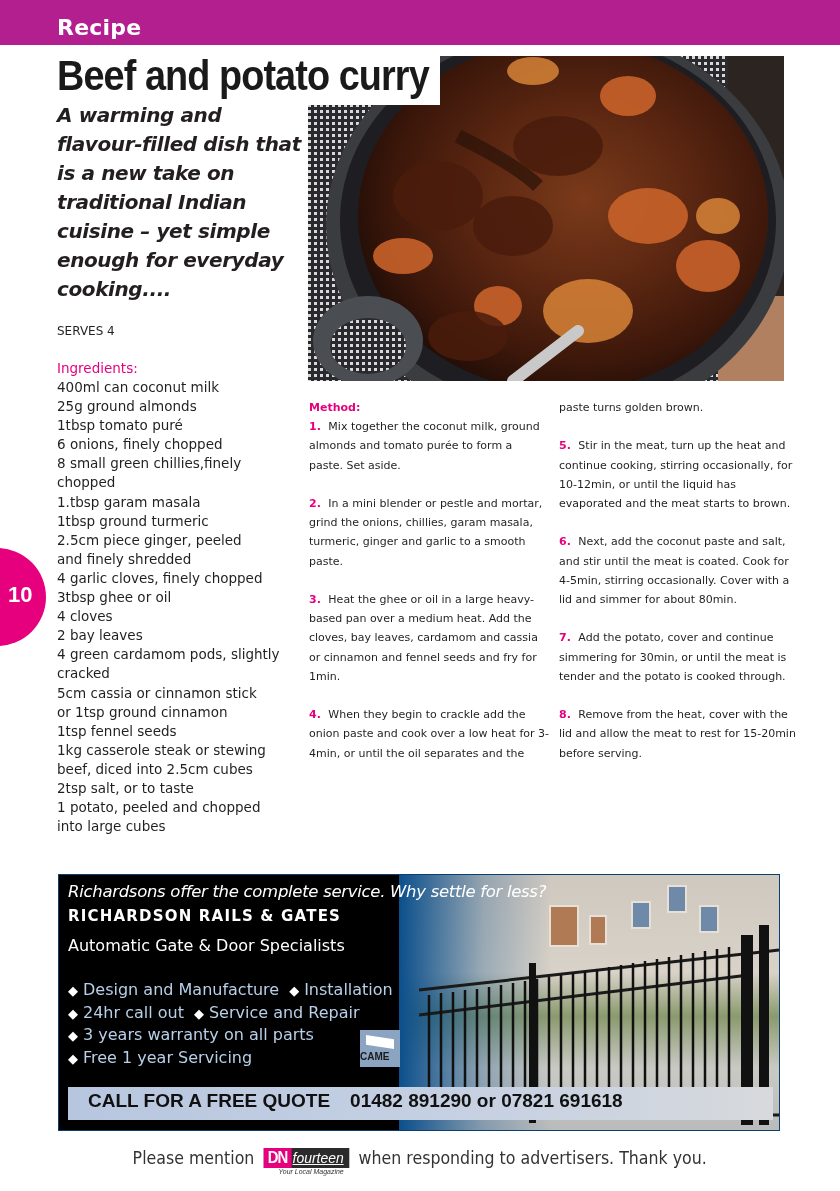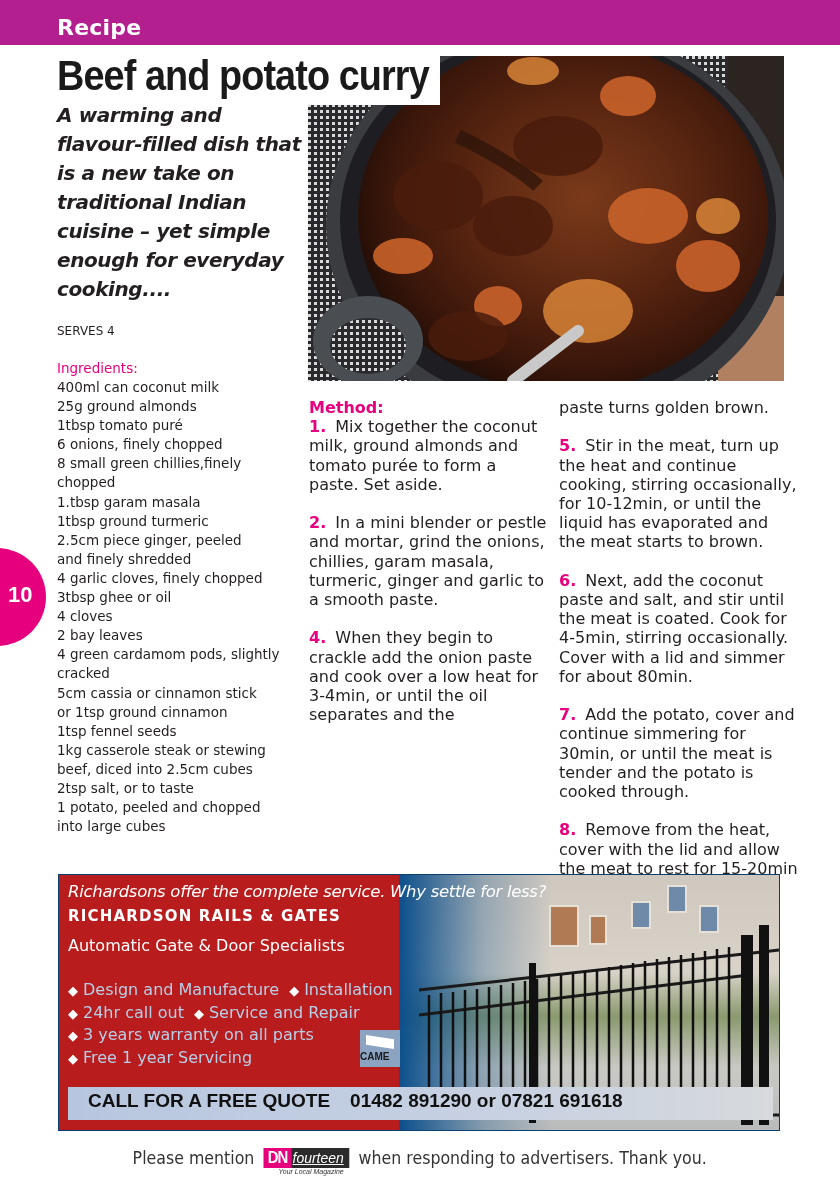--- a/index.html
+++ b/index.html
@@ -13,31 +13,31 @@
   .title-box { position: absolute; left: 50px; top: 50px; width: 390px; height: 55px; background: #ffffff; }
   .recipe-title { position: absolute; left: 57px; top: 52px; font-family: "Liberation Sans", sans-serif; font-weight: bold; font-size: 42px; line-height: 48px; color: #1a1a1a; transform: scaleX(0.9); transform-origin: left top; letter-spacing: -1px; white-space: nowrap; }
 
   .intro { position: absolute; left: 57px; top: 101px; width: 245px; font-family: "DejaVu Sans", sans-serif; font-style: italic; font-weight: bold; font-size: 20px; line-height: 29px; color: #231f20; letter-spacing: -0.4px; }
 
   .serves { position: absolute; left: 57px; top: 322px; font-size: 12px; line-height: 19px; }
   .ingredients-heading { position: absolute; left: 57px; top: 359px; font-size: 13.5px; line-height: 19px; font-weight: normal; color: #e6007e; }
   .ingredients-list { position: absolute; left: 57px; top: 378px; width: 240px; list-style: none; font-size: 13.5px; line-height: 19.1px; }
   .ingredients-list li { white-space: nowrap; }
 
-  .method-col { position: absolute; width: 240px; font-size: 16px; line-height: 19.2px; }
+  .method-col { position: absolute; width: 240px; font-size: 11px; line-height: 19.2px; }
   .method-col.c1 { left: 309px; top: 398px; }
   .method-col.c2 { left: 559px; top: 398px; width: 240px; }
   .method-heading { font-weight: bold; color: #e6007e; }
   .step { margin-bottom: 19.2px; }
   .step-num { font-weight: bold; color: #e6007e; margin-right: 4px; }
 
   .page-number-circle { position: absolute; left: -52px; top: 548px; width: 98px; height: 98px; border-radius: 50%; background: #e6007e; }
   .page-number { position: absolute; left: 8px; top: 582px; font-family: Liberation Sans, sans-serif; font-weight: bold; font-size: 22px; color: #ffffff; text-align: center; }
 
-  .ad { position: absolute; left: 58px; top: 874px; width: 722px; height: 257px; background: #b91c1c; overflow: hidden; border: 1px solid #0a3f70; }
+  .ad { position: absolute; left: 58px; top: 874px; width: 722px; height: 257px; background: #000000; overflow: hidden; border: 1px solid #0a3f70; }
   .ad-photo { position: absolute; left: 340px; top: 0; width: 382px; height: 257px; background: linear-gradient(90deg, rgba(11,79,140,1) 0%, rgba(11,79,140,0.3) 22%, rgba(0,0,0,0) 40%), linear-gradient(180deg, #cfc8bf 0%, #d8d2c8 38%, #8a9a6e 55%, #c9c9c4 75%, #b9bbbb 100%); }
   .building-window { position: absolute; width: 20px; height: 28px; background: #6f8aa9; border: 2px solid #e6e0d6; }
   .fence { position: absolute; left: 20px; top: 20px; width: 360px; height: 230px; }
   .ad-tagline { position: absolute; left: 9px; top: 7px; font-family: "DejaVu Sans", sans-serif; font-style: italic; font-size: 16.5px; color: #ffffff; letter-spacing: -0.3px; white-space: nowrap; }
   .ad-company { position: absolute; left: 9px; top: 32px; font-family: "DejaVu Sans", sans-serif; font-weight: bold; font-size: 15px; color: #ffffff; letter-spacing: 1.2px; white-space: nowrap; }
   .ad-subtitle { position: absolute; left: 9px; top: 61px; font-family: "DejaVu Sans", sans-serif; font-size: 16px; color: #ffffff; white-space: nowrap; }
   .ad-features { position: absolute; left: 9px; top: 104px; list-style: none; font-family: "DejaVu Sans", sans-serif; font-size: 16px; line-height: 21.5px; color: #b8cfe8; white-space: nowrap; }
   .ad-features .diamond { color: #ffffff; font-size: 13px; margin-right: 5px; }
   .ad-features .gap { display: inline-block; width: 10px; }
   .came-logo { position: absolute; left: 301px; top: 155px; width: 40px; height: 37px; background: #8ba4c1; }
@@ -137,20 +137,21 @@
   <li>beef, diced into 2.5cm cubes</li>
   <li>2tsp salt, or to taste</li>
   <li>1 potato, peeled and chopped</li>
   <li>into large cubes</li>
 </ul>
 
 <div class="method-col c1">
   <div class="method-heading">Method:</div>
   <p class="step"><span class="step-num">1.</span> <span>Mix together the coconut milk, ground almonds and tomato purée to form a paste. Set aside.</span></p>
   <p class="step"><span class="step-num">2.</span> <span>In a mini blender or pestle and mortar, grind the onions, chillies, garam masala, turmeric, ginger and garlic to a smooth paste.</span></p>
+  <p class="step"><span class="step-num">3.</span> <span>Heat the ghee or oil in a large heavy-based pan over a medium heat. Add the cloves, bay leaves, cardamom and cassia or cinnamon and fennel seeds and fry for 1min.</span></p>
   <p class="step"><span class="step-num">4.</span> <span>When they begin to crackle add the onion paste and cook over a low heat for 3-4min, or until the oil separates and the</span></p>
 </div>
 
 <div class="method-col c2">
   <p class="step"><span>paste turns golden brown.</span></p>
   <p class="step"><span class="step-num">5.</span> <span>Stir in the meat, turn up the heat and continue cooking, stirring occasionally, for 10-12min, or until the liquid has evaporated and the meat starts to brown.</span></p>
   <p class="step"><span class="step-num">6.</span> <span>Next, add the coconut paste and salt, and stir until the meat is coated. Cook for 4-5min, stirring occasionally. Cover with a lid and simmer for about 80min.</span></p>
   <p class="step"><span class="step-num">7.</span> <span>Add the potato, cover and continue simmering for 30min, or until the meat is tender and the potato is cooked through.</span></p>
   <p class="step"><span class="step-num">8.</span> <span>Remove from the heat, cover with the lid and allow the meat to rest for 15-20min before serving.</span></p>
 </div>

